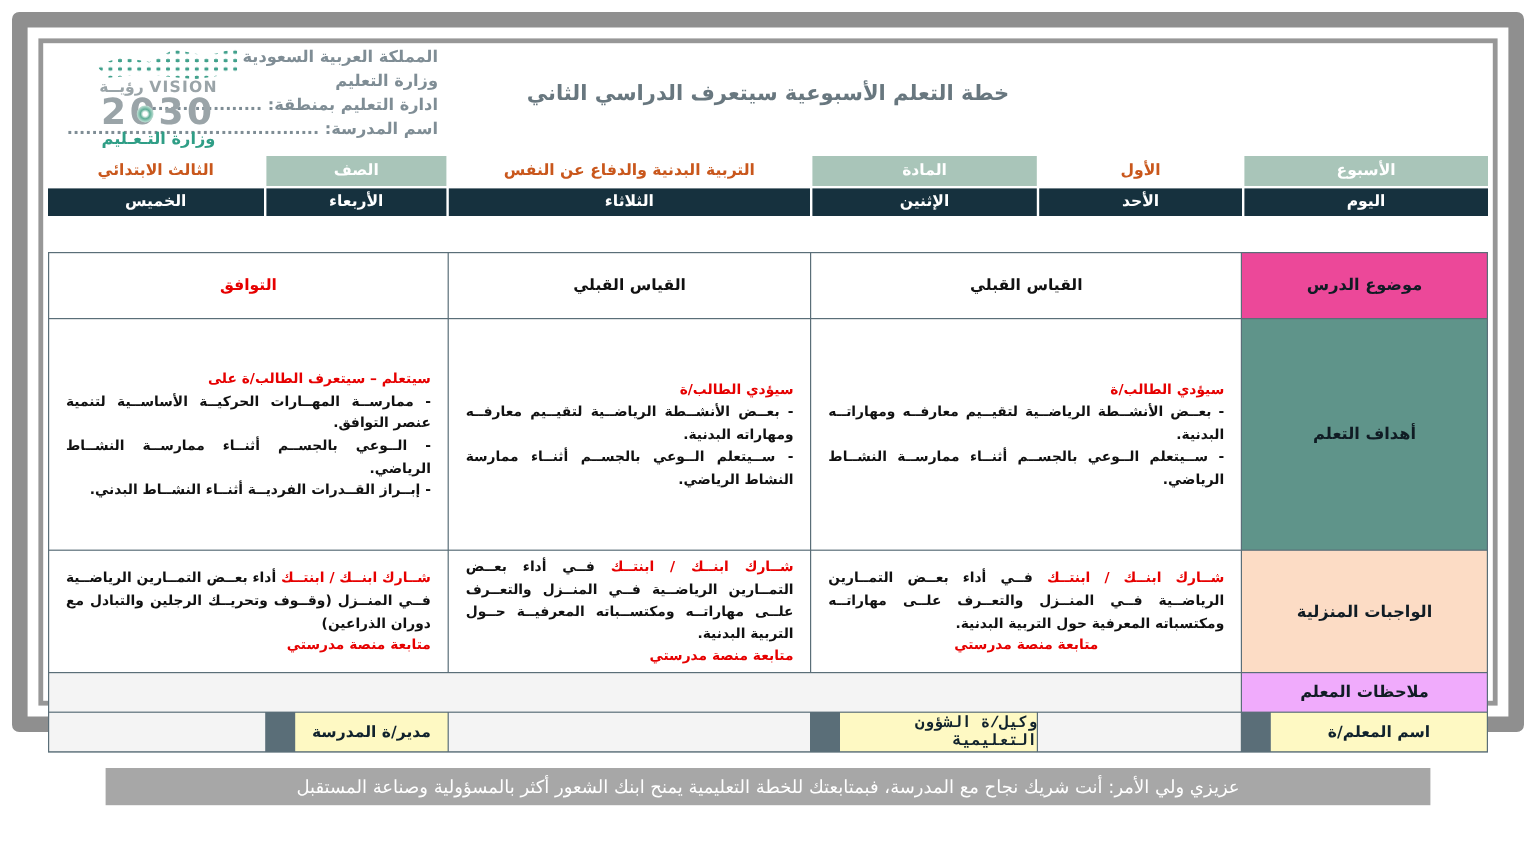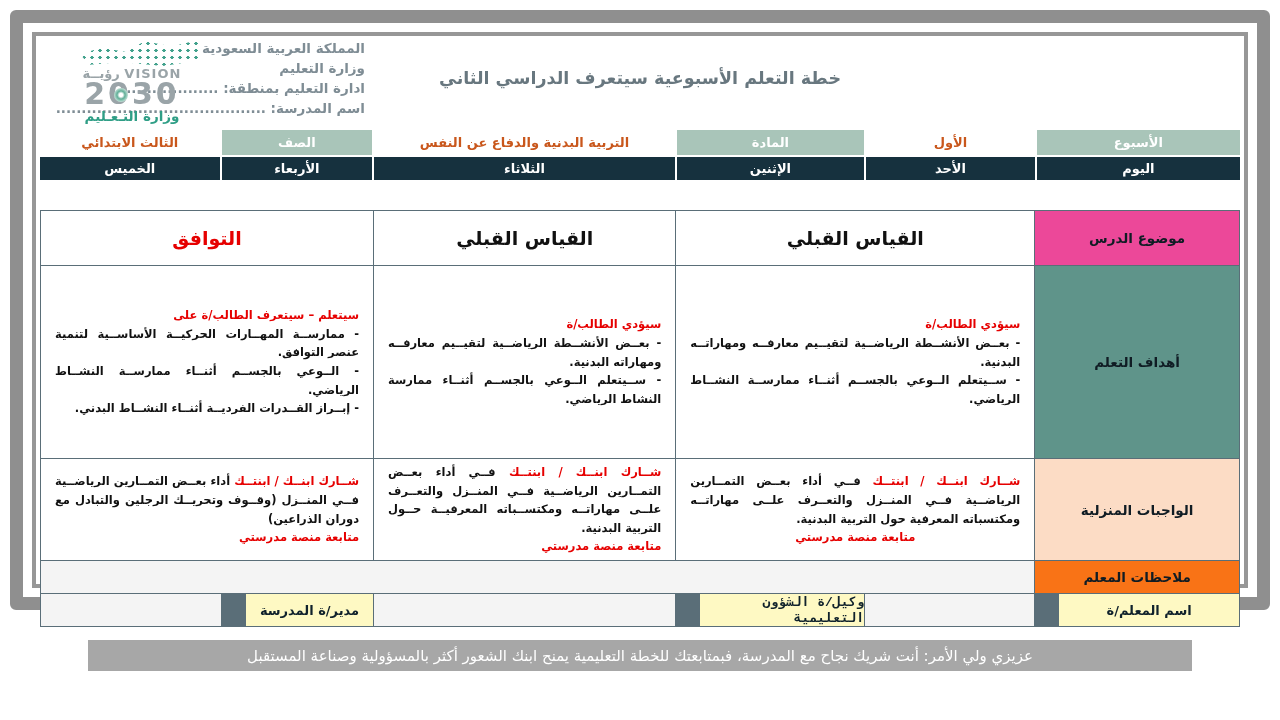--- a/index.html
+++ b/index.html
@@ -43,24 +43,24 @@
   .hcell.navy { background:#16313e; color:#ffffff; }
 
   .bcell { background:#ffffff; overflow:hidden; }
   .c1 { grid-column:1; } .c2 { grid-column:2; } .c3 { grid-column:3;font-family:Liberation Mono, monospace; } .c4 { grid-column:4; }
   .c5 { grid-column:5; } .c6 { grid-column:6; }
   .c23 { grid-column:2 / span 2; } .c56 { grid-column:5 / span 2; } .c26 { grid-column:2 / span 5; }
 
   .label-cell { display:flex; align-items:center; justify-content:center; text-align:center;
     font-weight:bold; font-size:13.5px; color:#101c24; padding:2px 6px; }
   .bg-olive { background:#ec4899;text-align:center; } .bg-teal { background:#5f948a; } .bg-peach { background:#fcdcc5; }
-  .bg-gray  { background:#f97316;text-align:center; } .bg-green { background:#fef9c3;margin-left:24px; } .bg-faint { background:#f4f4f4; }
+  .bg-gray  { background:#f0abfc;text-align:center; } .bg-green { background:#fef9c3;margin-left:24px; } .bg-faint { background:#f4f4f4; }
 
   .topic-cell { display:flex; align-items:center; justify-content:center; font-weight:bold;
-    font-size:19px; color:#111111; }
+    font-size:13px; color:#111111; }
   .topic-cell.red { color:#e60000; }
 
   .rich-cell { display:flex; flex-direction:column; justify-content:center; padding:6px 14px;
     font-size:11.5px; font-weight:bold; color:#111111; line-height:1.62; }
   .rich-cell p { text-align:justify; }
   .red-text { color:#e60000; }
   .hw-footer { color:#e60000; font-weight:bold; text-align:right; }
   .hw-footer.center { text-align:center; }
 
   .name-cell { display:flex; align-items:center; justify-content:center; font-weight:bold;

